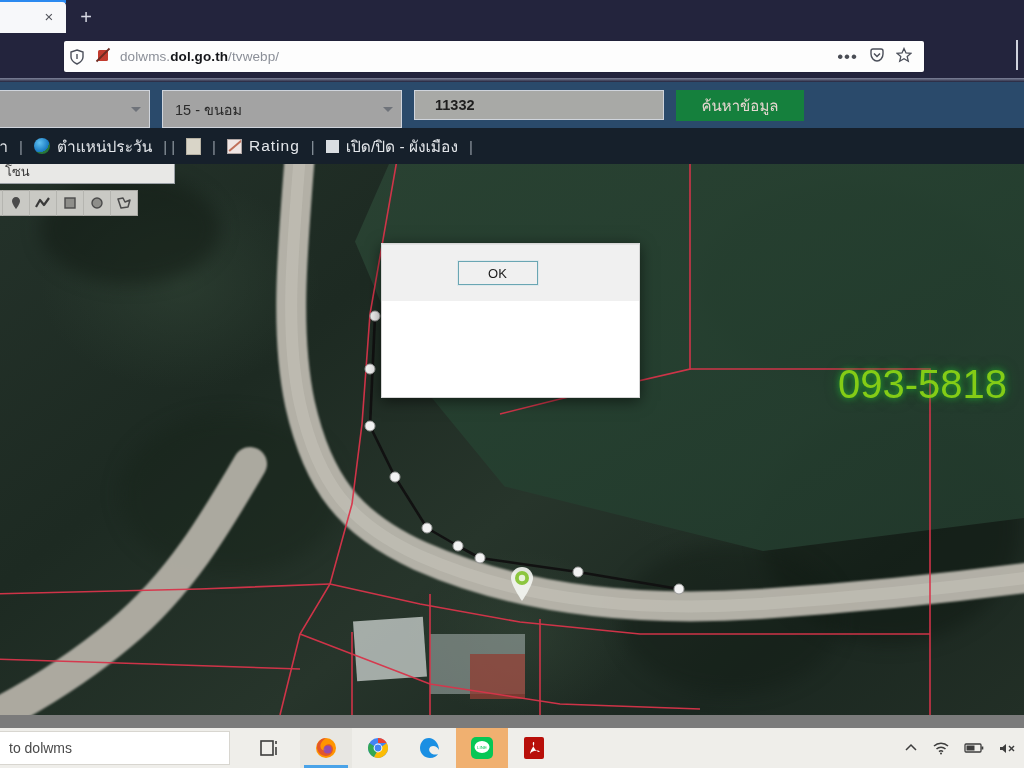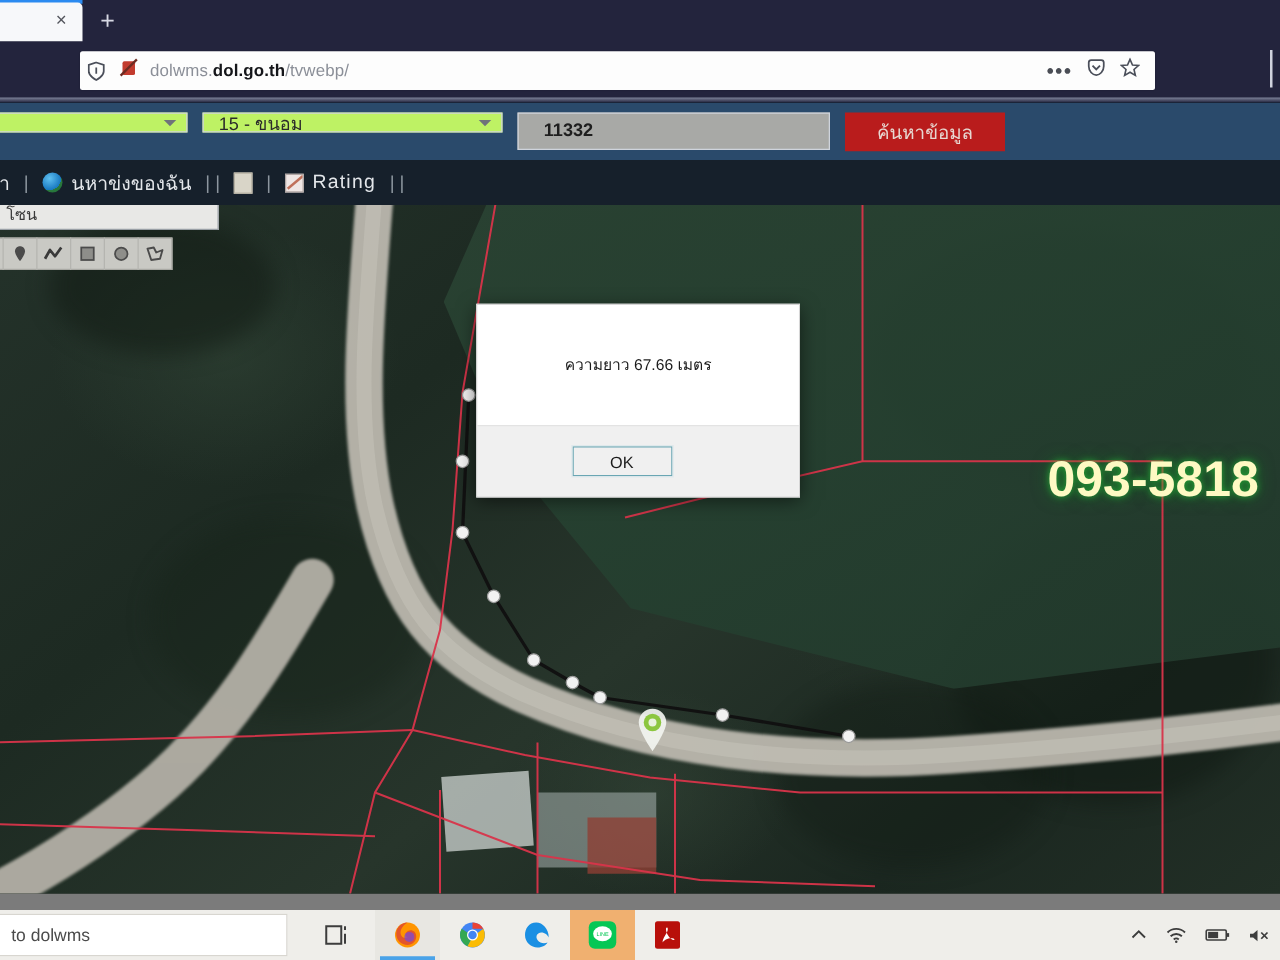--- a/index.html
+++ b/index.html
@@ -69,21 +69,21 @@
     background: linear-gradient(to bottom, rgba(200,210,230,.55), rgba(40,50,80,0));
   }
 
   
   .app-bar {
     position: absolute; left: 0; top: 82px; width: 1024px; height: 46px;
     background: #2a4a6b;
   }
   .app-bar .fields { position: absolute; left: -90px; top: 8px; display: flex; gap: 12px; }
   .sel {
-    height: 16px; background: #bef264;
+    height: 38px; background: #a3a3a3;
     border: 1px solid #cfd4dc;
     display: flex; align-items: center;
     padding-left: 12px; padding-right: 6px;
     font-size: 14.5px; color: #2b2b2b;
     position: relative;
   }
   .sel-w1 { width: 240px; }
   .sel-w2 { width: 240px; }
   .sel .caret {
     position: absolute; right: 8px; top: 50%;
@@ -92,21 +92,21 @@
     border-top: 5px solid #6f737a;
   }
   .txtfield {
     width: 250px; height: 30px;
     background: #a8a9a6; border: 1px solid #cfd4dc;
     display: flex; align-items: center; padding-left: 20px;
     font-size: 14.5px; color: #1e1e1e; font-weight: 600;
   }
   .search-btn {
     width: 128px; height: 31px;
-    background: #b91c1c;
+    background: #15803d;
     display: flex; align-items: center; justify-content: center;
     color: #e7d7d1; font-size: 15px;
     cursor: pointer;
   }
 
   
   .nav-bar {
     position: absolute; left: 0; top: 128px; width: 1024px; height: 36px;
     background: #16202b;
     display: flex; align-items: center;
@@ -153,22 +153,22 @@
     opacity: .92;
     clip-path: polygon(5% 0%, 100% 0%, 100% 82%, 60% 90%, 22% 75%, 8% 48%, 0% 18%);
   }
 
   
   .measure-svg { position: absolute; left: 0; top: 0; width: 1024px; height: 551px; }
 
   
   .phone-overlay {
     position: absolute; left: 838px; top: 198px;
-    font-size: 40px; font-weight: 700;
-    color: #fef9c3;
+    font-size: 40px; font-weight: 400;
+    color: #84cc16;
     text-shadow: 0 0 6px rgba(40,220,60,.65), 0 0 14px rgba(20,160,40,.5);
     font-family: "Liberation Sans", sans-serif;
     letter-spacing: 0px; white-space: nowrap;
   }
 
   
   .side-input {
     position: absolute; left: -20px; top: 158px; width: 195px; height: 26px;
     background: #e8e8e6; border: 1px solid #9aa0a6;
     display: flex; align-items: center; padding-left: 24px;
@@ -353,49 +353,50 @@
         </svg>
     </div>
     <div class="tool">
       <svg width="16" height="14" viewBox="0 0 16 14">
           <path d="M2 3 L7 2 L9 6 L14 4 L12 11 L5 12 Z" fill="none" stroke="#4b4b4b" stroke-width="1.5" stroke-linejoin="round"></path>
         </svg>
     </div>
   </div>
 
   <div class="dialog">
-    <div class="dialog-body">
-      <div class="dialog-msg">ความยาว 67.66 เมตร</div>
-    </div>
     <div class="dialog-footer">
       <div class="ok-btn">OK</div>
     </div>
   </div>
 
   <div class="nav-bar">
     <div class="nav-inner">
       <div class="nav-item">
         <span>ดทำ</span>
       </div>
       <span class="nav-sep">|</span>
       <div class="nav-item">
         <span class="ic-globe"></span>
-        <span>นหาข่งของฉัน</span>
+        <span>ตำแหน่ประวัน</span>
       </div>
       <span class="nav-sep">|</span>
       <span class="nav-sep">|</span>
       <div class="nav-item">
         <span class="ic-doc"></span>
       </div>
       <span class="nav-sep">|</span>
       <div class="nav-item rating-lbl">
         <span class="ic-chart"></span>
         <span>Rating</span>
       </div>
       <span class="nav-sep">|</span>
+      <div class="nav-item">
+        <span class="ic-square"></span>
+        <span>เปิด/ปิด - ผังเมือง</span>
+      </div>
       <span class="nav-sep">|</span>
     </div>
   </div>
 
   <div class="app-bar">
     <div class="fields">
       <div class="sel sel-w1">
 
         <span class="caret"></span>
       </div>

